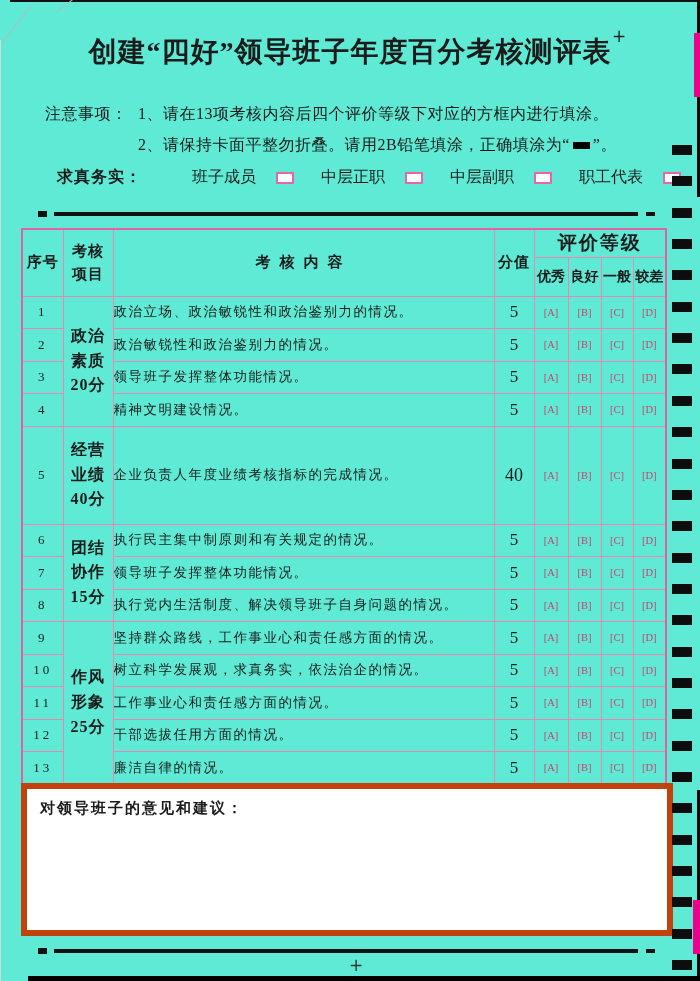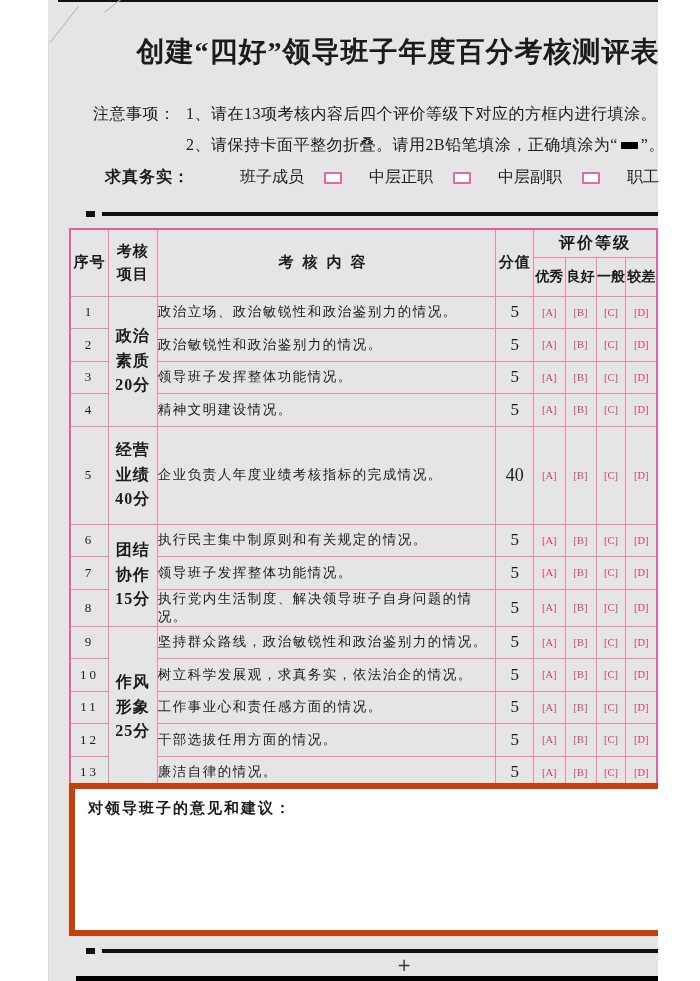--- a/index.html
+++ b/index.html
@@ -1,17 +1,17 @@
 <!DOCTYPE html>
 <html><head>
 <meta charset="utf-8">
 <style>
   html,body{margin:0;padding:0;background:#fff;}
-  .page{position:relative;width:610px;height:981px;background:#e5e5e5;overflow:hidden;
-        font-family:"Liberation Serif","DejaVu Serif",serif;color:#1b1b1b;margin-left:48px;}
+  .page{position:relative;width:700px;height:981px;background:#5eead4;overflow:hidden;
+        font-family:"Liberation Serif","DejaVu Serif",serif;color:#1b1b1b;}
   
   .top-line{position:absolute;left:10px;top:0;width:690px;height:2px;background:#111;}
   .bottom-strip{position:absolute;left:28px;top:976px;width:672px;height:5px;background:#000;}
   .diag{position:absolute;background:#b9b9b9;height:1px;transform-origin:left top;}
   .d1{left:2px;top:42px;width:46px;transform:rotate(-52deg);}
   .d2{left:56px;top:12px;width:26px;transform:rotate(-38deg);}
   .left-edge{position:absolute;left:0;top:40px;width:1px;height:941px;background:#d9d9d9;}
   .edge-black-top{position:absolute;left:697px;top:0;width:3px;height:197px;background:#0a0a0a;}
   .edge-black-bottom{position:absolute;left:697px;top:790px;width:3px;height:191px;background:#0a0a0a;}
   .edge-pink-top{position:absolute;left:694px;top:33px;width:6px;height:64px;background:#ec008c;}
@@ -42,21 +42,21 @@
   .sep-bar{position:absolute;left:54px;top:1px;width:584px;height:4px;background:#111;}
   .sep-dash{position:absolute;left:646px;top:1px;width:9px;height:4px;background:#111;}
   .sep1{top:211px;} .sep2{top:948px;}
   
   table.eval{position:absolute;left:21px;top:228px;border-collapse:collapse;table-layout:fixed;
              border:2px solid #e460a2;}
   table.eval td,table.eval th{border:1px solid #ee85b5;padding:0;overflow:hidden;}
   th{font-weight:bold;}
   .th-main{font-size:15px;letter-spacing:1px;}
   .th-content{font-size:15px;letter-spacing:9px;}
-  .th-grade{font-size:16px;letter-spacing:2px;}
+  .th-grade{font-size:19px;letter-spacing:2px;}
   .th-sub{font-size:14px;}
   .cat-cell{text-align:center;vertical-align:middle;}
   .cat-inner{width:38px;margin:0 auto;font-size:16px;font-weight:bold;line-height:1.55;letter-spacing:1px;}
   .idx{text-align:center;font-size:13px;letter-spacing:3px;}
   .content-cell{font-size:13.5px;letter-spacing:1.5px;padding-left:17px;text-align:left;}
   .score-cell{text-align:center;font-size:17px;font-family:"Liberation Serif",serif;}
   .g{text-align:center;font-size:10.5px;color:#cc3f6e;letter-spacing:0;cursor:pointer;}
   tr.r{height:32.5px;} tr.r5{height:98px;} tr.h1{height:28px;} tr.h2{height:39px;}
   
   .comments{position:absolute;left:21px;top:783px;width:640px;height:141px;
@@ -220,21 +220,21 @@
       <td class="g">[B]</td>
       <td class="g">[C]</td>
       <td class="g">[D]</td>
     </tr>
 
     <tr class="r">
       <td class="idx">9</td>
       <td class="cat-cell" rowspan="5">
         <div class="cat-inner"><span>作风形象</span><span>25分</span></div>
       </td>
-      <td class="content-cell">坚持群众路线，政治敏锐性和政治鉴别力的情况。</td>
+      <td class="content-cell">坚持群众路线，工作事业心和责任感方面的情况。</td>
       <td class="score-cell">5</td>
       <td class="g">[A]</td>
       <td class="g">[B]</td>
       <td class="g">[C]</td>
       <td class="g">[D]</td>
     </tr>
     <tr class="r">
       <td class="idx">10</td>
       <td class="content-cell">树立科学发展观，求真务实，依法治企的情况。</td>
       <td class="score-cell">5</td>

